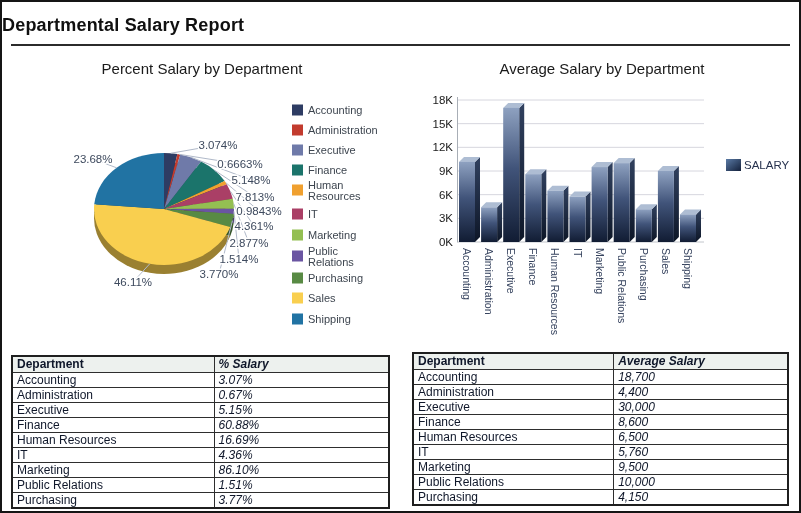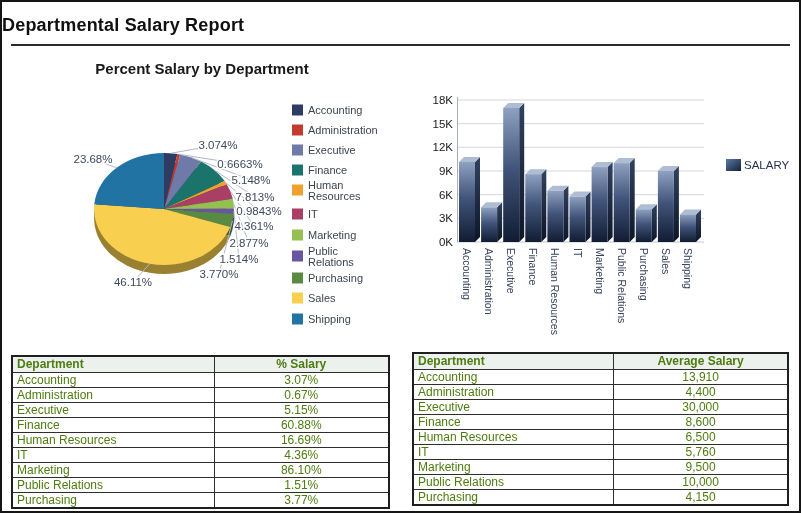--- a/index.html
+++ b/index.html
@@ -11,51 +11,52 @@
   .page-title {
     position:absolute; top:13px; left:0; width:100%; text-align:left;
     font-size:18px; font-weight:bold; color:#101010; letter-spacing:0.2px;
   }
   .title-rule {
     position:absolute; top:42px; left:9px; right:9px; height:0;
     border-top:2px solid #2b2b2b;
   }
   .chart-title {
     position:absolute; top:58px; width:400px; text-align:center;
-    font-size:15px; color:#1a1a1a;font-weight:bold;
+    font-size:15px; color:#1a1a1a;
   }
   .chart-title.left  { left:0; }
   .chart-title.right { left:400px; }
   svg { position:absolute; overflow:visible; }
   svg text { font-family:"Liberation Sans", sans-serif; }
   #pie-svg { left:0; top:90px; }
   #bar-svg { left:400px; top:85px; }
   table.data-table {
     position:absolute; border-collapse:collapse; table-layout:fixed;
-    background:#fff; border:2px solid #1f1f1f; font-size:12px; color:#4d7c0f;
+    background:#fff; border:2px solid #1f1f1f; font-size:12px; color:#0f172a;
   }
   table.data-table th, table.data-table td {
     border:1px solid #2e2e2e; padding:0 4px; height:14px; line-height:14px;
     white-space:nowrap; overflow:hidden;
   }
   table.data-table th {
     background:#edf1ee; font-weight:bold; text-align:left; height:15px; line-height:15px;
   }
-  table.data-table .num { text-align:center; }
+  table.data-table .num { text-align:left;font-style:italic; }
   #pct-table { left:9px;   top:353px; width:379px; }
   #avg-table { left:410px; top:350px; width:377px; }
 </style>
 </head>
 <body>
 
 <div class="page">
   <div class="page-title">Departmental Salary Report</div>
   <div class="title-rule"></div>
 
   <div class="chart-title left">Percent Salary by Department</div>
+  <div class="chart-title right">Average Salary by Department</div>
 
   <svg id="pie-svg" width="400" height="260" viewBox="0 90 400 260">
       <path d="M 162 216 L 162 160 A 70 56 0 0 1 175.43657159430245 161.04134765092618 Z" fill="rgb(29,37,61)"></path>
       <path d="M 162 216 L 175.43657159430245 161.04134765092618 A 70 56 0 0 1 178.30007235960767 161.53940056990012 Z" fill="rgb(120,37,29)"></path>
       <path d="M 162 216 L 178.30007235960767 161.53940056990012 A 70 56 0 0 1 199.09294766382845 168.5086063637902 Z" fill="rgb(69,76,105)"></path>
       <path d="M 162 216 L 199.09294766382845 168.5086063637902 A 70 56 0 0 1 222.69867550257837 188.10682328903854 Z" fill="rgb(17,72,66)"></path>
       <path d="M 162 216 L 222.69867550257837 188.10682328903854 A 70 56 0 0 1 224.73763308770828 191.16145711775067 Z" fill="rgb(149,99,29)"></path>
       <path d="M 162 216 L 224.73763308770828 191.16145711775067 A 70 56 0 0 1 230.79864731171472 205.66958268170612 Z" fill="rgb(105,39,63)"></path>
       <path d="M 162 216 L 230.79864731171472 205.66958268170612 A 70 56 0 0 1 231.99920606267858 215.73328595727767 Z" fill="rgb(92,118,51)"></path>
       <path d="M 162 216 L 231.99920606267858 215.73328595727767 A 70 56 0 0 1 231.71437801561876 221.05366388406094 Z" fill="rgb(66,53,100)"></path>
@@ -258,21 +259,21 @@
       </colgroup>
     <thead>
         <tr>
           <th>Department</th>
           <th class="num">Average Salary</th>
         </tr>
       </thead>
       <tbody>
         <tr>
           <td>Accounting</td>
-          <td class="num">13,910</td>
+          <td class="num">18,700</td>
         </tr>
         <tr>
           <td>Administration</td>
           <td class="num">4,400</td>
         </tr>
         <tr>
           <td>Executive</td>
           <td class="num">30,000</td>
         </tr>
         <tr>

